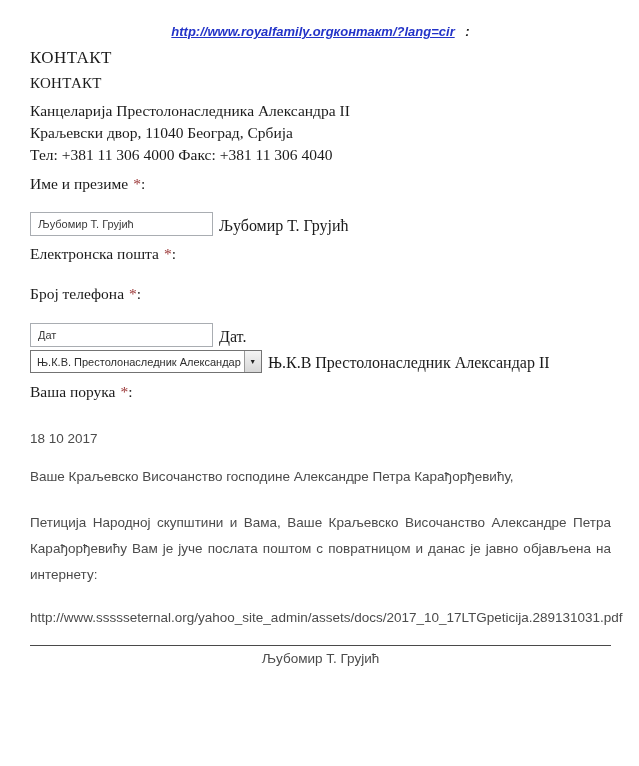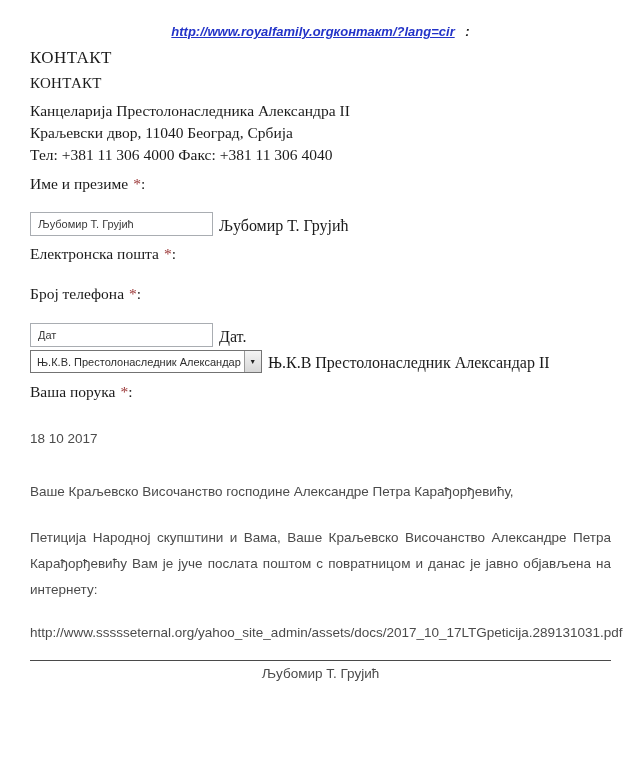--- a/index.html
+++ b/index.html
@@ -62,21 +62,21 @@
     margin-left: auto; width: 18px; height: 21px;
     background: linear-gradient(#f4f4f4, #d7d7d7);
     border-left: 1px solid #999;
     display: flex; align-items: center; justify-content: center;
     font-size: 7px; color: #222;
   }
 
   
   .message { font-family: "Liberation Sans", sans-serif; font-size: 13.5px; color: #4b4b4b; }
   .msg-date  { margin-top: 30px; }
-  .msg-salut { margin-top: 38px; }
+  .msg-salut { margin-top: 23px; }
   .msg-body  { margin-top: 26px; line-height: 26px; text-align: justify; }
   .msg-link  { margin-top: 22px; }
   .msg-close { margin-top: 21px; }
   .sig-rule  { margin-top: 20px; border: none; border-top: 1px solid #4a4a4a; }
   .msg-sign  { margin-top: 5px; text-align: center; }
 </style>
 </head>
 <body>
 
 <div class="page">

